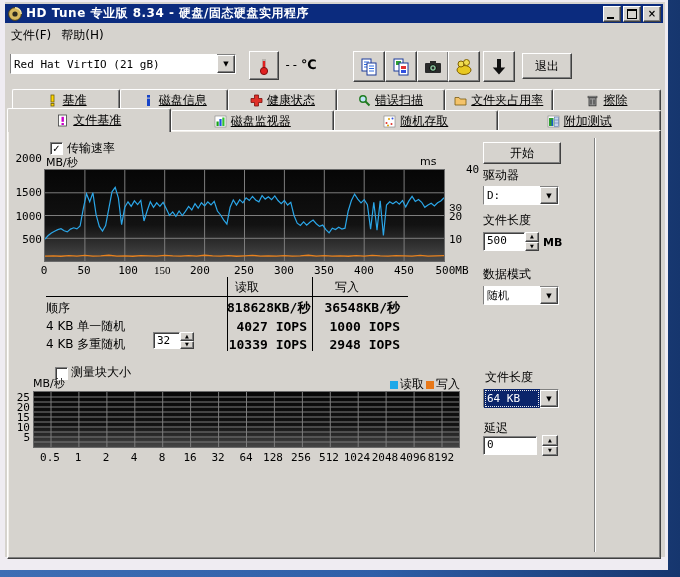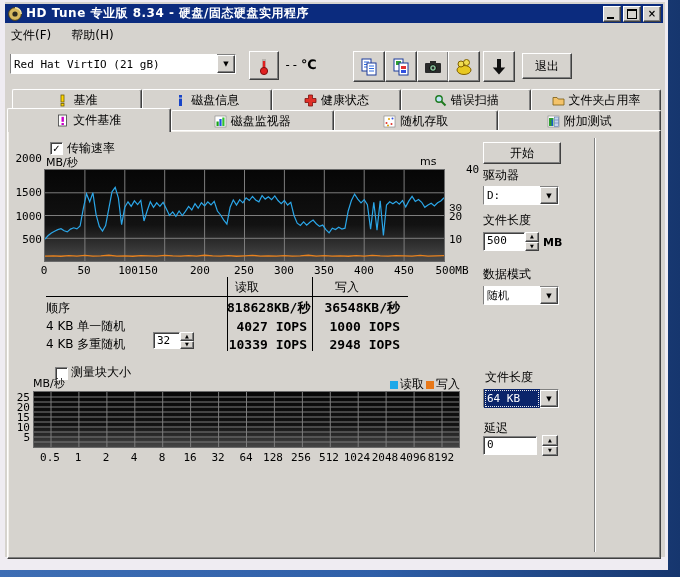--- a/index.html
+++ b/index.html
@@ -21,21 +21,21 @@
   .title-text{flex:1;white-space:nowrap;overflow:hidden;letter-spacing:.5px;}
   .winbtn{
     width:16px;height:14px;background:#D6D3CE;margin-left:2px;position:relative;
     border-top:1px solid #fff;border-left:1px solid #fff;border-right:1px solid #404040;border-bottom:1px solid #404040;
     box-shadow:inset -1px -1px 0 #808080;display:flex;align-items:center;justify-content:center;
     color:#000;font-size:10px;font-weight:bold;line-height:1;
   }
   .winbtn.close{margin-right:2px;}
   .minbar{position:absolute;left:3px;bottom:2px;width:7px;height:2px;background:#000;}
   .maxbox{width:8px;height:7px;border:1px solid #000;border-top-width:2px;}
-  .menubar{position:absolute;left:6px;top:26px;height:18px;display:flex;gap:10px;align-items:center;}
+  .menubar{position:absolute;left:6px;top:26px;height:18px;display:flex;align-items:center;}
   .menu-item{padding:1px 5px;}
   
   .raised{
     background:#D6D3CE;
     border-top:1px solid #FFFFFF;border-left:1px solid #FFFFFF;
     border-right:1px solid #404040;border-bottom:1px solid #404040;
     box-shadow:inset -1px -1px 0 #808080;
   }
   .sunken{
     background:#fff;
@@ -48,21 +48,21 @@
   .combo .cv{flex:1;padding:1px 3px;font-family:"DejaVu Sans Mono","Liberation Mono",monospace;font-size:11px;white-space:nowrap;overflow:hidden;background:#fff;height:100%;display:flex;align-items:center;}
   .combo .cv.sel{background:#0A246A;color:#fff;outline:1px dotted #E8E8E8;outline-offset:-2px;}
   .drop{width:16px;align-self:stretch;display:flex;align-items:center;justify-content:center;font-size:7px;color:#000;}
   .toolbtn{display:flex;align-items:center;justify-content:center;}
   .pushbtn{display:flex;align-items:center;justify-content:center;font-size:12px;}
   .tabrow{position:absolute;display:flex;}
   .tab{
     flex:1;display:flex;align-items:center;justify-content:center;gap:4px;height:21px;
     background:#D6D3CE;border-top:1px solid #fff;border-left:1px solid #fff;border-right:1px solid #404040;
     border-top-left-radius:2px;border-top-right-radius:2px;box-shadow:inset -1px 0 0 #808080;
-    white-space:nowrap;padding:0 4px;box-sizing:border-box;
+    white-space:nowrap;padding:0 4px;box-sizing:border-box;text-decoration:underline;
   }
   .tab.active{height:24px;margin-top:-2px;z-index:5;position:relative;}
   .page{
     position:absolute;left:7px;top:130px;width:652px;height:427px;background:#D6D3CE;
     border-top:1px solid #fff;border-left:1px solid #fff;border-right:1px solid #404040;border-bottom:1px solid #404040;
     box-shadow:inset -1px -1px 0 #808080,inset 1px 1px 0 #F2EFEA;
   }
   .checkbox{width:11px;height:11px;background:#fff;border-top:1px solid #808080;border-left:1px solid #808080;border-right:1px solid #fff;border-bottom:1px solid #fff;box-shadow:inset 1px 1px 0 #404040;display:flex;align-items:center;justify-content:center;font-size:10px;font-weight:bold;line-height:1;}
   .plotwrap{background:#000;}
   .axlabel{position:absolute;font-size:11px;white-space:nowrap;}
@@ -197,20 +197,29 @@
           <circle cx="5" cy="5" r="3.2" fill="#BFE4F9" stroke="#1E7A1E" stroke-width="1.4"></circle>
           <line x1="7.5" y1="7.5" x2="11.5" y2="11.5" stroke="#1E7A1E" stroke-width="2"></line>
         </svg>
         <span>错误扫描</span>
       </div>
       <div class="tab">
         <svg width="13" height="13" viewBox="0 0 13 13">
           <path d="M1 3.5 h4 l1.2 1.5 H12 V11 H1 Z" fill="#F4C36A" stroke="#7A5A10" stroke-width="0.8"></path>
         </svg>
         <span>文件夹占用率</span>
+      </div>
+      <div class="tab">
+        <svg width="13" height="13" viewBox="0 0 13 13">
+          <rect x="2" y="2.2" width="9" height="1.6" fill="#C8C8C8" stroke="#303030" stroke-width="0.6"></rect>
+          <rect x="3" y="3.8" width="7" height="8" fill="#9A9A9A" stroke="#303030" stroke-width="0.8"></rect>
+          <line x1="5" y1="5.5" x2="5" y2="10.5" stroke="#303030"></line>
+          <line x1="8" y1="5.5" x2="8" y2="10.5" stroke="#303030"></line>
+        </svg>
+        <span>擦除</span>
       </div>
     </div>
   <div class="tabrow" id="tab-row-2" style="left:7px;top:110px;width:654px;">
       <div class="tab active">
         <svg width="13" height="13" viewBox="0 0 13 13">
           <rect x="2.5" y="1" width="8" height="11" fill="#fff" stroke="#404040" stroke-width="0.8"></rect>
           <rect x="5.5" y="2.8" width="2.4" height="5" fill="#CC00CC"></rect>
           <rect x="5.5" y="9" width="2.4" height="2" fill="#CC00CC"></rect>
         </svg>
         <span>文件基准</span>
@@ -287,21 +296,21 @@
       <span class="axlabel num" style="right:638px;top:186.25px;">1500</span>
       <span class="axlabel num" style="right:638px;top:209.5px;">1000</span>
       <span class="axlabel num" style="right:638px;top:232.75px;">500</span>
       <span class="axlabel num" style="left:466px;top:163px;">40</span>
       <span class="axlabel num" style="left:449px;top:202px;font-family:Liberation Mono, monospace;">30</span>
       <span class="axlabel num" style="left:449px;top:209.5px;">20</span>
       <span class="axlabel num" style="left:449px;top:232.75px;">10</span>
       <span class="axlabel num" style="left:30px;top:264px;width:28px;text-align:center;">0</span>
       <span class="axlabel num" style="left:70px;top:264px;width:28px;text-align:center;">50</span>
       <span class="axlabel num" style="left:110px;top:264px;width:28px;text-align:right;">100</span>
-      <span class="axlabel num" style="left:134px;top:264px;width:28px;text-align:center;">150</span>
+      <span class="axlabel num" style="left:154px;top:264px;width:28px;text-align:left;font-family:Liberation Serif, serif;">150</span>
       <span class="axlabel num" style="left:190px;top:264px;width:28px;text-align:left;">200</span>
       <span class="axlabel num" style="left:230px;top:264px;width:28px;text-align:center;">250</span>
       <span class="axlabel num" style="left:270px;top:264px;width:28px;text-align:center;">300</span>
       <span class="axlabel num" style="left:310px;top:264px;width:28px;text-align:center;">350</span>
       <span class="axlabel num" style="left:350px;top:264px;width:28px;text-align:center;">400</span>
       <span class="axlabel num" style="left:390px;top:264px;width:28px;text-align:center;">450</span>
       <span class="axlabel num" style="left:430px;top:264px;width:44px;text-align:center;">500MB</span>
     </div>
 
   <span class="abs" style="left:227px;top:279px;transform:translateX(-50%);left:247px;">读取</span>

